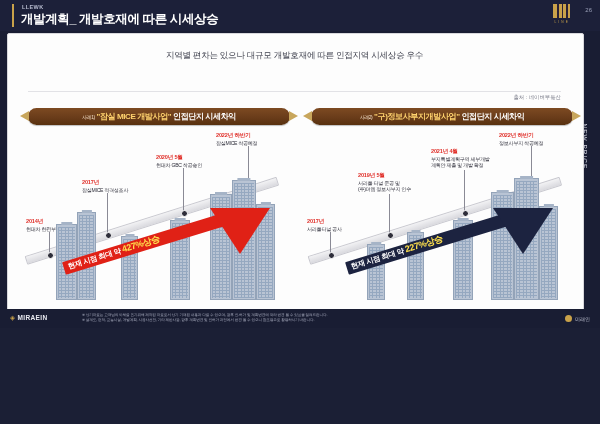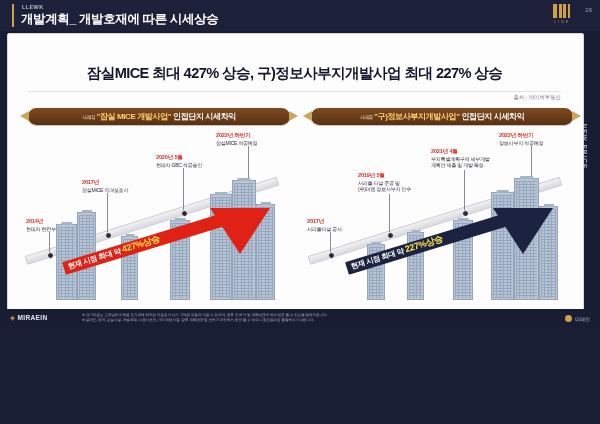--- a/index.html
+++ b/index.html
@@ -107,21 +107,21 @@
       <div class="lg-txt">L I N E</div>
     </div>
     <div class="page-num">26</div>
   </div>
 
   <div class="side-rail"></div>
   <div class="side-rail-txt">NEW PRICE</div>
 
   <div class="body-card">
 
-    <div class="headline">잠실MICE 최대 427% 상승, 구)정보사부지개발사업 최대 227% 상승</div>
+    <div class="kicker">지역별 편차는 있으나 대규모 개발호재에 따른 인접지역 시세상승 우수</div>
     <div class="hr-head"></div>
     <div class="source-note">출처 : 네이버부동산</div>
 
     <div class="panel left">
       <div class="ribbon">
         <div class="rb-wing l"></div>
         <div class="rb-wing r"></div>
         <div class="ribbon-txt">
           <span class="case">사례1)</span>
           <span class="q">"잠실 MICE 개발사업"</span>

